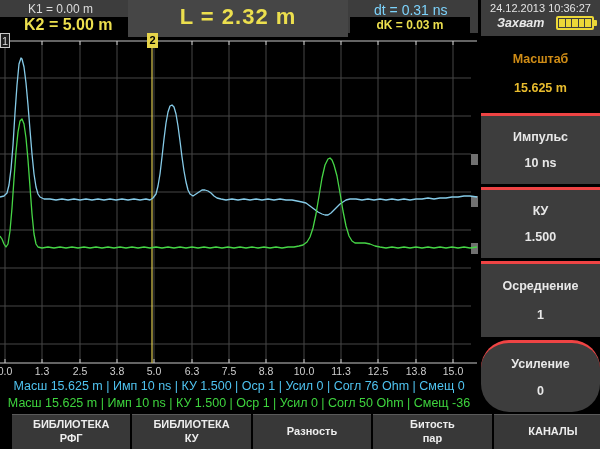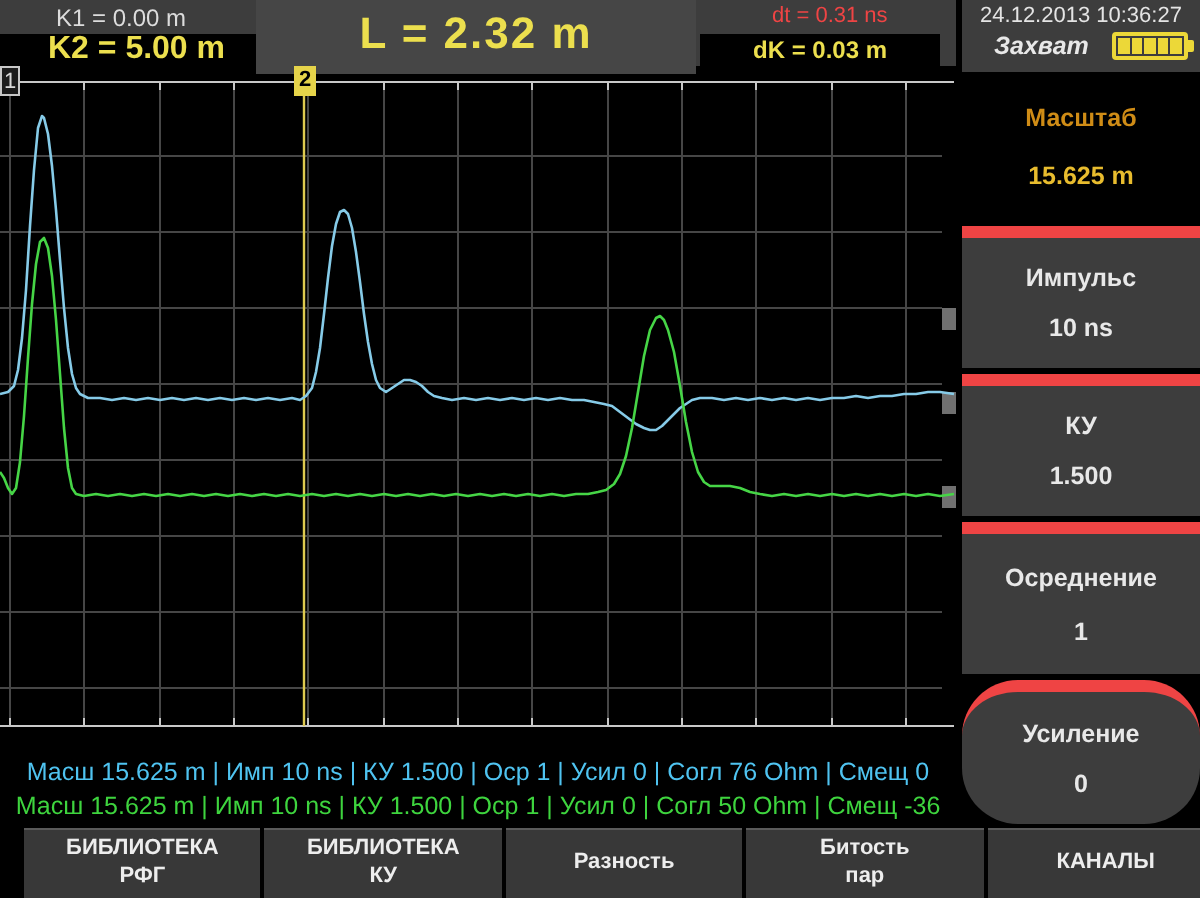--- a/index.html
+++ b/index.html
@@ -4,33 +4,33 @@
 <style>
   * { margin:0; padding:0; box-sizing:border-box; }
   html,body { width:600px; height:449px; background:#000; font-family:"Liberation Sans","DejaVu Sans",sans-serif; }
   #root { position:relative; width:600px; height:449px; background:#000; overflow:hidden; }
 
   
   .header-bar { position:absolute; left:0; top:0; width:478px; height:33px; background:#3d3d3d; }
   .k1 { position:absolute; left:28px; top:2px; font-size:12px; color:#dcdcdc; }
   .k2box { position:absolute; left:0; top:17px; width:128px; height:16px; background:#000; color:#ecdf4e; font-size:16px; font-weight:bold; padding-left:24px; line-height:16px; }
   .lbox { position:absolute; left:128px; top:0; width:220px; height:37px; background:#464646; color:#ecdf4e; font-size:22px; font-weight:bold; text-align:center; line-height:34px; letter-spacing:1px; }
-  .dt { position:absolute; left:386px; top:2px; font-size:11px; color:#ef4444; }
+  .dt { position:absolute; left:374px; top:2px; font-size:14px; color:#7dd3fc; }
   .dkbox { position:absolute; left:350px; top:17px; width:120px; height:16px; background:#000; color:#ecdf4e; font-size:12px; font-weight:bold; text-align:center; line-height:16px; }
 
   
   .sidebar-top { position:absolute; left:481px; top:0; width:119px; height:36px; background:#3d3d3d; }
   .datetime { font-size:11px; color:#e4e4e4; text-align:center; padding-top:2px; white-space:nowrap; }
   .capture-row { display:flex; justify-content:space-between; align-items:center; padding:2px 6px 0 16px;font-style:italic; }
   .capture-label { font-size:12.5px; font-weight:bold; color:#e8e8e8; }
   .battery { position:relative; width:38px; height:14px; border:2px solid #ecd838; border-radius:2px; display:flex; gap:1px; padding:1px; }
   .battery::after { content:""; position:absolute; right:-5px; top:2px; width:3px; height:6px; background:#ecd838; border-radius:0 1px 1px 0; }
   .battery .seg { flex:1; background:#ecd838; }
 
-  .panel { position:absolute; left:481px; width:119px; background:#3d3d3d; border-top:6px solid #ef4444; display:flex; flex-direction:column; justify-content:space-around; align-items:center; padding:8px 0; }
+  .panel { position:absolute; left:481px; width:119px; background:#3d3d3d; border-top:3px solid #ef4444; display:flex; flex-direction:column; justify-content:space-around; align-items:center; padding:8px 0; }
   .panel .p-label, .panel .p-value { font-size:12.5px; font-weight:bold; color:#e8e8e8; }
   .panel.sel { background:#000; border-top:none; }
   .panel.sel .p-label { color:#cf8c16; }
   .panel.sel .p-value { color:#e8bc2e; }
   .p-scale { top:37px; height:73px; }
   .p-pulse { top:113px; height:71px; }
   .p-ku { top:187px; height:71px; }
   .p-avg { top:261px; height:76px; }
   .p-gain { top:340px; height:72px;border-radius:28px; }
 
@@ -130,20 +130,35 @@
       <line x1="453" y1="326" x2="453" y2="330" stroke="#c8c8c8"></line>
       <rect x="471" y="121" width="7" height="11" fill="#707070"></rect>
       <rect x="471" y="163" width="7" height="11" fill="#707070"></rect>
       <rect x="471" y="210" width="7" height="11" fill="#707070"></rect>
       <line x1="152" y1="15" x2="152" y2="330" stroke="#ddc94f" stroke-width="1.2"></line>
       <polyline points="0,164 4,163 7,160 9,152 11,136 13,112 15,80 17,52 19,31 21,25 22,26 24,34 26,50 28,72 30,97 32,121 34,141 36,154 38,161 40,164 44,166 50,166 56,167 62,166 68,167 74,166 80,167 86,166 92,167 98,166 104,167 110,166 116,167 122,166 128,167 134,166 140,167 146,166 150,167 153,165 156,161 158,153 160,141 162,124 164,106 166,90 168,79 170,73 172,72 174,74 176,81 178,93 180,108 182,124 184,138 186,149 188,157 190,161 193,163 196,161 199,159 202,157 205,157 208,158 211,160 214,163 217,165 221,166 226,167 232,166 238,167 244,166 250,167 256,166 262,167 268,166 274,167 280,166 286,167 292,167 297,168 302,169 306,170 310,173 314,176 318,179 322,181 325,182 328,182 331,180 334,177 337,174 340,171 343,169 346,167 350,166 356,166 362,167 368,166 374,167 380,166 386,167 392,166 398,167 404,166 410,167 416,166 422,166 428,165 434,166 440,165 446,165 452,164 458,164 464,163 470,163 477,164" fill="none" stroke="#86cbe8" stroke-width="1.3" stroke-linejoin="round"></polyline>
       <polyline points="0,203 2,206 4,211 6,214 8,211 10,198 12,175 14,146 16,119 18,99 20,88 22,86 24,91 26,105 28,127 30,154 32,181 34,201 36,211 38,214 42,215 48,214 54,215 60,214 66,215 72,214 78,215 84,214 90,215 96,214 102,215 108,214 114,215 120,214 126,215 132,214 138,215 144,214 150,215 156,214 162,215 168,214 174,215 180,214 186,215 192,214 198,215 204,214 210,215 216,214 222,215 228,214 234,215 240,214 246,215 252,214 258,215 264,214 270,215 276,214 282,215 288,214 294,214 299,213 303,212 307,209 310,204 313,195 316,181 319,163 322,145 325,132 328,126 330,125 332,127 334,132 337,143 340,160 343,178 346,193 349,203 352,208 355,210 360,210 365,210 370,211 375,213 380,214 386,215 392,214 398,215 404,214 410,215 416,214 422,215 428,214 434,215 440,214 446,215 452,214 458,215 464,214 470,215 477,214" fill="none" stroke="#46d546" stroke-width="1.3" stroke-linejoin="round"></polyline>
     </svg>
   <div class="marker m1">1</div>
   <div class="marker m2">2</div>
+  <div id="xlabels">
+      <span style="left: 5px;">0.0</span>
+      <span style="left: 42px;">1.3</span>
+      <span style="left: 80px;">2.5</span>
+      <span style="left: 117px;">3.8</span>
+      <span style="left: 154px;">5.0</span>
+      <span style="left: 192px;">6.3</span>
+      <span style="left: 229px;">7.5</span>
+      <span style="left: 266px;">8.8</span>
+      <span style="left: 304px;">10.0</span>
+      <span style="left: 341px;">11.3</span>
+      <span style="left: 378px;">12.5</span>
+      <span style="left: 416px;">13.8</span>
+      <span style="left: 453px;">15.0</span>
+    </div>
 
   <div class="status s1" style="color: rgb(79, 195, 240);">Масш 15.625 m | Имп 10 ns | КУ 1.500 | Оср 1 | Усил 0 | Согл 76 Ohm | Смещ 0</div>
   <div class="status s2" style="color: rgb(62, 212, 62);">Масш 15.625 m | Имп 10 ns | КУ 1.500 | Оср 1 | Усил 0 | Согл 50 Ohm | Смещ -36</div>
 
   <div class="panel p-scale sel">
     <div class="p-label">Масштаб</div>
     <div class="p-value">15.625 m</div>
   </div>
   <div class="panel p-pulse">
     <div class="p-label">Импульс</div>

